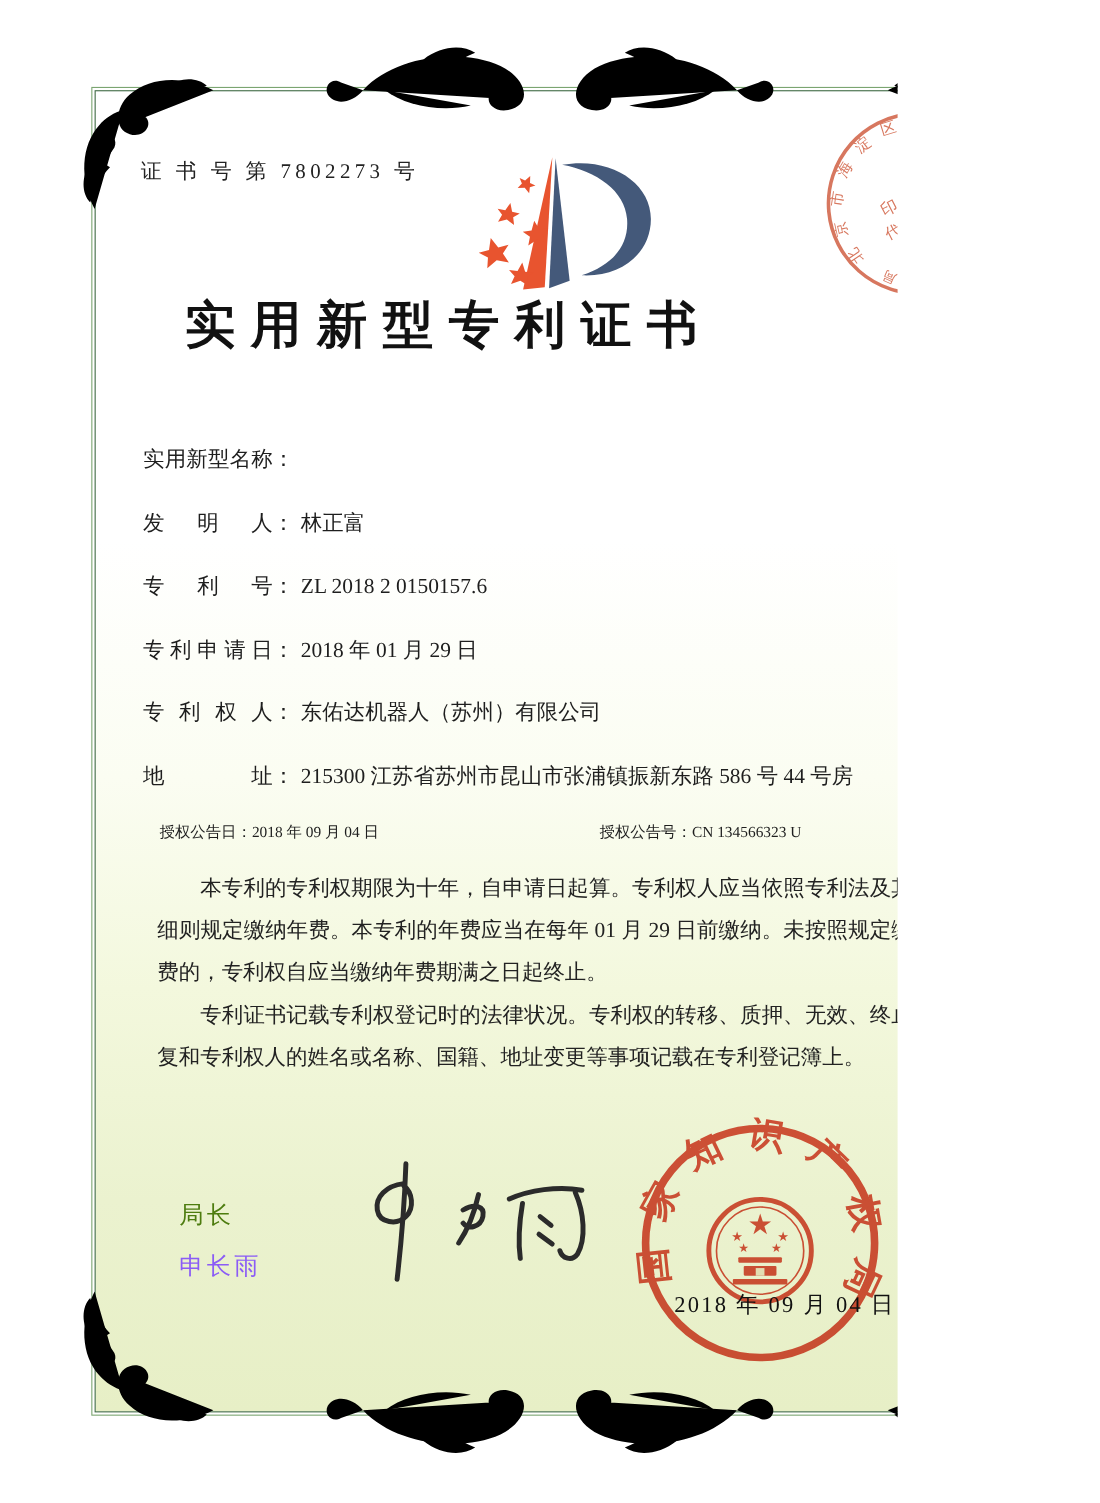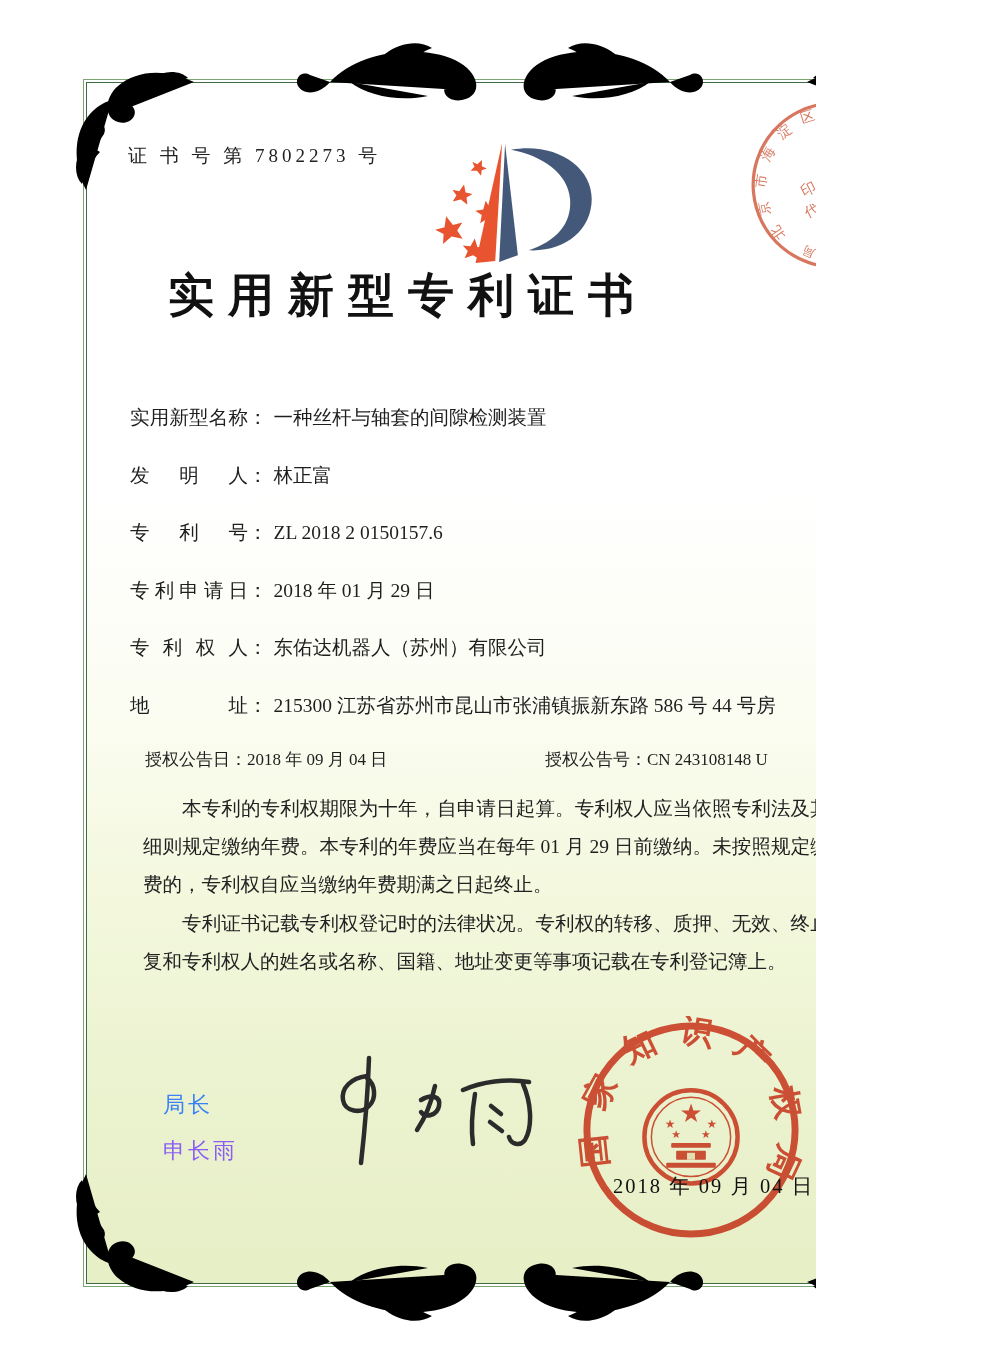--- a/index.html
+++ b/index.html
@@ -17,25 +17,25 @@
   .logo{position:absolute;left:415px;top:140px;width:190px;height:128px;}
   .title{
     position:absolute;left:0;top:265px;width:100%;text-align:center;
     font-size:46px;font-weight:bold;letter-spacing:14px;color:#111;
   }
   .fields{position:absolute;left:130px;top:404px;width:730px;font-size:19.5px;}
   .frow{display:flex;margin-bottom:30.5px;align-items:baseline;white-space:nowrap;}
   .flabel{display:inline-block;width:118px;text-align:justify;text-align-last:justify;flex:none;}
   .fcolon{flex:none;}
   .fvalue{margin-left:6px;}
-  .grant-row{position:absolute;left:145px;top:748px;width:730px;font-size:17px;display:flex;white-space:nowrap;}
+  .grant-row{position:absolute;left:145px;top:748px;width:730px;font-size:14px;display:flex;white-space:nowrap;}
   .grant-no{position:absolute;left:400px;}
   .paras{position:absolute;left:143px;top:790px;width:726px;font-size:19.5px;line-height:1.96;text-align:justify;color:#222;}
   .paras p{margin:0;text-indent:2em;}
-  .sig-title{position:absolute;left:163px;top:1090px;font-size:22px;letter-spacing:3px;color:#3b82f6;font-family:"Liberation Sans","DejaVu Sans",sans-serif;}
+  .sig-title{position:absolute;left:163px;top:1090px;font-size:22px;letter-spacing:3px;color:#4d7c0f;font-family:"Liberation Sans","DejaVu Sans",sans-serif;}
   .sig-name{position:absolute;left:163px;top:1136px;font-size:22px;letter-spacing:3px;color:#8b5cf6;font-family:"Liberation Sans","DejaVu Sans",sans-serif;}
   .sig-script{position:absolute;left:285px;top:1048px;width:280px;height:130px;}
   .sig-script path{stroke:#2b2b2b;stroke-width:4.5;fill:none;stroke-linecap:round;stroke-linejoin:round;}
   .seal{position:absolute;left:577px;top:1016px;width:228px;height:228px;mix-blend-mode:multiply;opacity:.9;}
   .seal-date{position:absolute;left:613px;top:1172px;font-size:20.5px;letter-spacing:2px;color:#111;z-index:5;}
   .tax-stamp{position:absolute;left:742px;top:92px;width:186px;height:186px;transform:rotate(-27deg);opacity:.82;}
   .footer{position:absolute;left:0;top:1235px;width:100%;text-align:center;font-size:15.5px;letter-spacing:2px;color:#333;}
 </style>
 </head>
 <body>
@@ -117,21 +117,20 @@
     <text x="100" y="96" text-anchor="middle" font-size="16" fill="#cf5a3c" letter-spacing="3">印 花 税</text>
     <text x="100" y="118" text-anchor="middle" font-size="15" fill="#cf5a3c" letter-spacing="2">代扣专用章</text>
   </svg>
 
   <div class="title">实用新型专利证书</div>
 
   <div class="fields">
     <div class="frow">
       <span class="flabel">实用新型名称</span>
         <span class="fcolon">：</span>
-        <span class="fvalue">一种丝杆与轴套的间隙检测装置</span>
     </div>
     <div class="frow">
       <span class="flabel">发明人</span>
         <span class="fcolon">：</span>
         <span class="fvalue">林正富</span>
     </div>
     <div class="frow">
       <span class="flabel">专利号</span>
         <span class="fcolon">：</span>
         <span class="fvalue">ZL 2018 2 0150157.6</span>
@@ -148,21 +147,21 @@
     </div>
     <div class="frow">
       <span class="flabel">地址</span>
         <span class="fcolon">：</span>
         <span class="fvalue">215300 江苏省苏州市昆山市张浦镇振新东路 586 号 44 号房</span>
     </div>
   </div>
 
   <div class="grant-row">
     <span><span>授权公告日：</span><span>2018 年 09 月 04 日</span></span>
-    <span class="grant-no"><span>授权公告号：</span><span>CN 243108148 U</span></span>
+    <span class="grant-no"><span>授权公告号：</span><span>CN 134566323 U</span></span>
   </div>
 
   <div class="paras">
     <p>本专利的专利权期限为十年，自申请日起算。专利权人应当依照专利法及其实施细则规定缴纳年费。本专利的年费应当在每年 01 月 29 日前缴纳。未按照规定缴纳年费的，专利权自应当缴纳年费期满之日起终止。</p>
     <p>专利证书记载专利权登记时的法律状况。专利权的转移、质押、无效、终止、恢复和专利权人的姓名或名称、国籍、地址变更等事项记载在专利登记簿上。</p>
   </div>
 
   <div class="sig-title">局长</div>
   <div class="sig-name">申长雨</div>
   <svg class="sig-script" viewBox="0 0 280 130">

